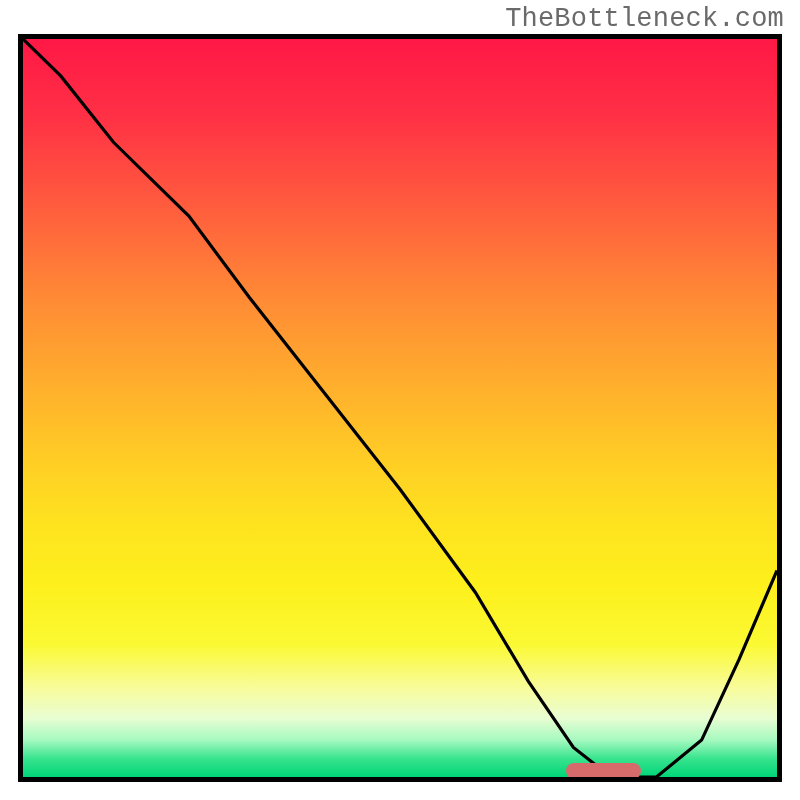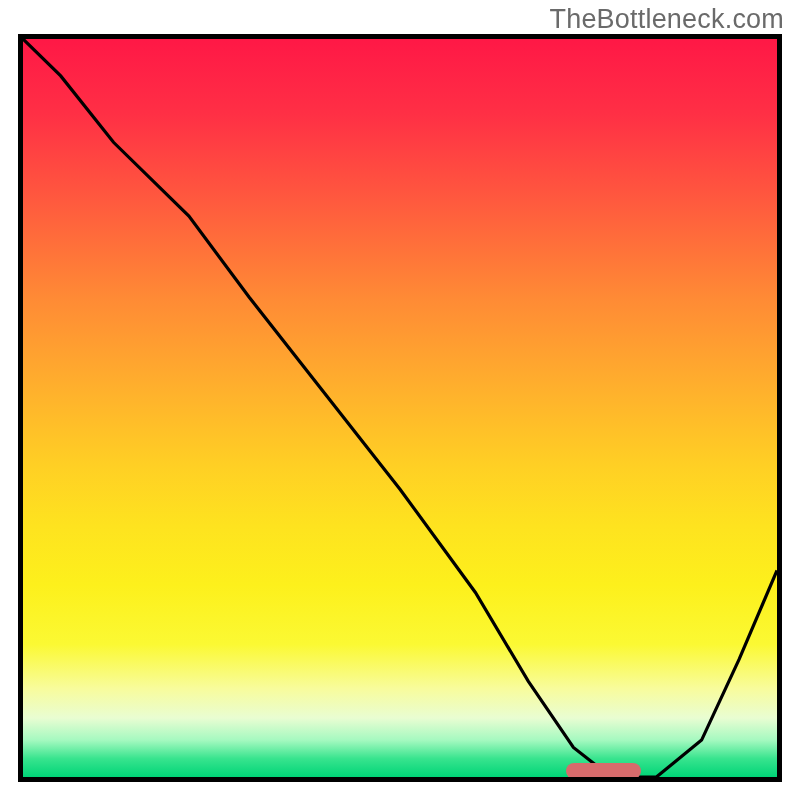--- a/index.html
+++ b/index.html
@@ -16,20 +16,21 @@
     height: 800px;
   }
   .watermark {
     position: absolute;
     top: 4px;
     right: 16px;
     font-size: 27px;
     font-weight: 400;
     color: #6a6a6a;
     letter-spacing: 0.2px;
+    font-family: Liberation Mono, monospace;
   }
   .chart-frame {
     position: absolute;
     left: 18px;
     top: 34px;
     width: 764px;
     height: 748px;
     border: 5px solid #000;
     box-sizing: border-box;
     overflow: hidden;

